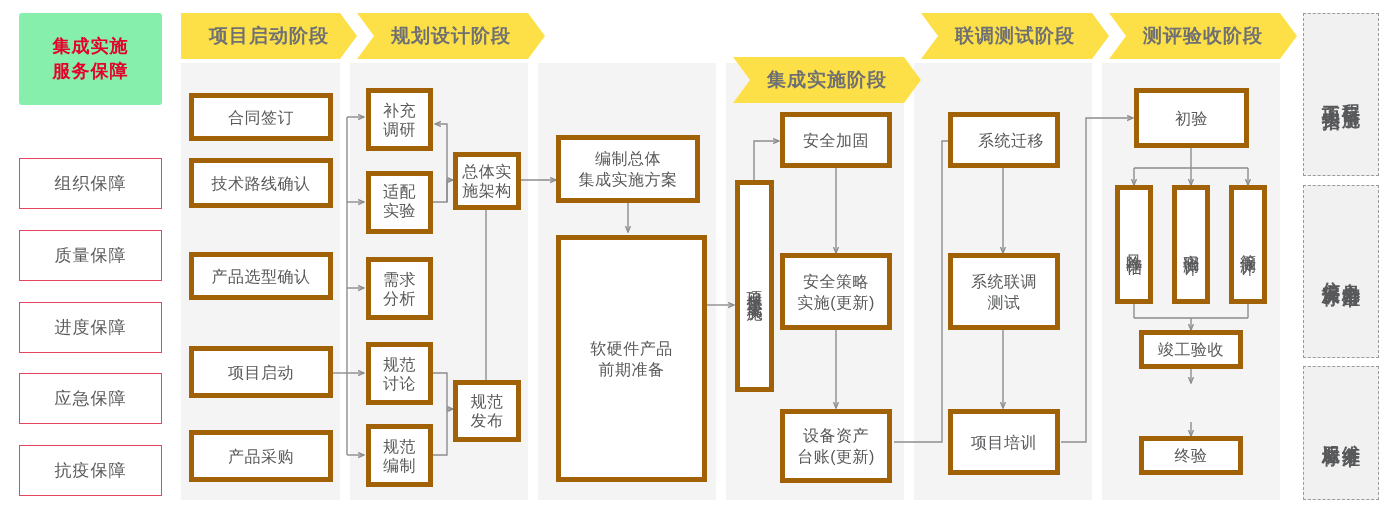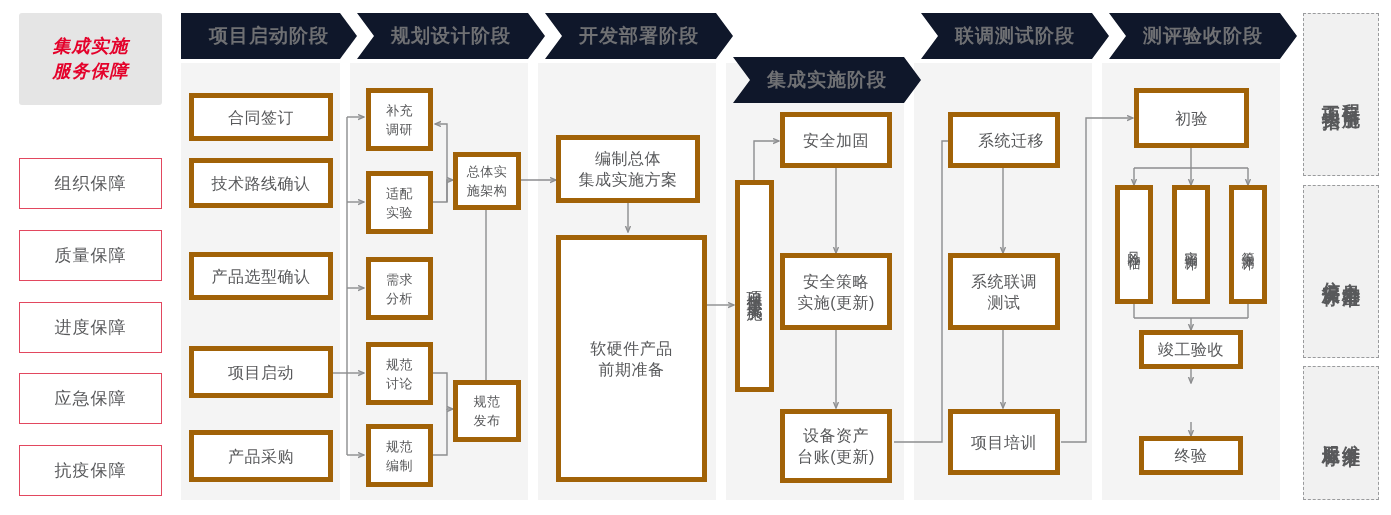--- a/index.html
+++ b/index.html
@@ -13,48 +13,47 @@
     width:1391px;
     height:515px;
     overflow:hidden;
     background:#ffffff;
   }
   
   .rail-title{
     position:absolute;
     left:19px; top:13px;
     width:143px; height:92px;
-    background:#e5e5e5;
+    background:#86efac;
     border-radius:3px;
     display:flex;align-items:center;justify-content:center;
     text-align:center;
     color:#e4022b;
     font-weight:bold;
     font-size:18px;
     line-height:25px;
     letter-spacing:1px;
-    font-style:italic;
   }
   .rail-item{
     position:absolute;
     left:19px;
     width:141px; height:49px;
     background:#ffffff;
     border:1.4px solid #e2475f;
     display:flex;align-items:center;justify-content:center;
     font-size:17px;
     color:#58595b;
     letter-spacing:1px;
   }
   
   .phase-head{
     position:absolute;
     top:13px;
     height:46px;
-    background:#0f172a;
+    background:#fde047;
     display:flex;align-items:center;justify-content:center;
     font-size:19px;
     font-weight:bold;
     color:#6f7073;
     letter-spacing:1px;
     z-index:3;
   }
   .phase-head.arrow{
     clip-path:polygon(0 0, calc(100% - 17px) 0, 100% 50%, calc(100% - 17px) 100%, 0 100%);
   }
@@ -75,21 +74,21 @@
     border:5px solid #a16207;
     display:flex;align-items:center;justify-content:center;
     text-align:center;
     font-size:16px;
     line-height:21px;
     color:#58595b;
     z-index:2;
     box-sizing:border-box;
     letter-spacing:.5px;
   }
-  .node.small{font-size:13px;line-height:19px;}
+  .node.small{font-size:16px;line-height:19px;}
   .node.vert{
     writing-mode:vertical-rl;
     text-orientation:upright;
     letter-spacing:2px;
     line-height:1;
   }
   
   #wires{position:absolute;left:0;top:0;width:1391px;height:515px;z-index:1;pointer-events:none;}
   #wires path,#wires line{stroke:#8c8d8f;stroke-width:1.4px;fill:none;}
   
@@ -127,23 +126,20 @@
   <div class="phase-body" style="left:726px;width:178px;height:437px;"></div>
   <div class="phase-body" style="left:914px;width:178px;height:437px;"></div>
   <div class="phase-body" style="left:1102px;width:178px;height:437px;"></div>
 
   <div class="phase-head arrow" style="left:181px;width:176px;">
     <span>项目启动阶段</span>
   </div>
   <div class="phase-head arrow notched" style="left:357px;width:188px;">
     <span>规划设计阶段</span>
   </div>
-  <div class="phase-head arrow notched" style="left:545px;width:188px;">
-    <span>开发部署阶段</span>
-  </div>
   <div class="phase-head arrow notched" style="left:733px;width:188px;margin-top:44px;">
     <span>集成实施阶段</span>
   </div>
   <div class="phase-head arrow notched" style="left:921px;width:188px;">
     <span>联调测试阶段</span>
   </div>
   <div class="phase-head arrow notched" style="left:1109px;width:188px;">
     <span>测评验收阶段</span>
   </div>
 
@@ -240,21 +236,21 @@
   <div class="node" style="left:189px;top:430px;width:144px;height:52px;">
     <span>产品采购</span>
   </div>
 
   <div class="node small" style="left:366px;top:88px;width:67px;height:63px;">
     <span>
       <span>补充</span><br>
       <span>调研</span>
     </span>
   </div>
-  <div class="node small" style="left:366px;top:171px;width:67px;height:63px;">
+  <div class="node small" style="left:366px;top:171px;width:67px;height:63px;font-family:Liberation Mono, monospace;">
     <span>
       <span>适配</span><br>
       <span>实验</span>
     </span>
   </div>
   <div class="node small" style="left:366px;top:257px;width:67px;height:63px;">
     <span>
       <span>需求</span><br>
       <span>分析</span>
     </span>

